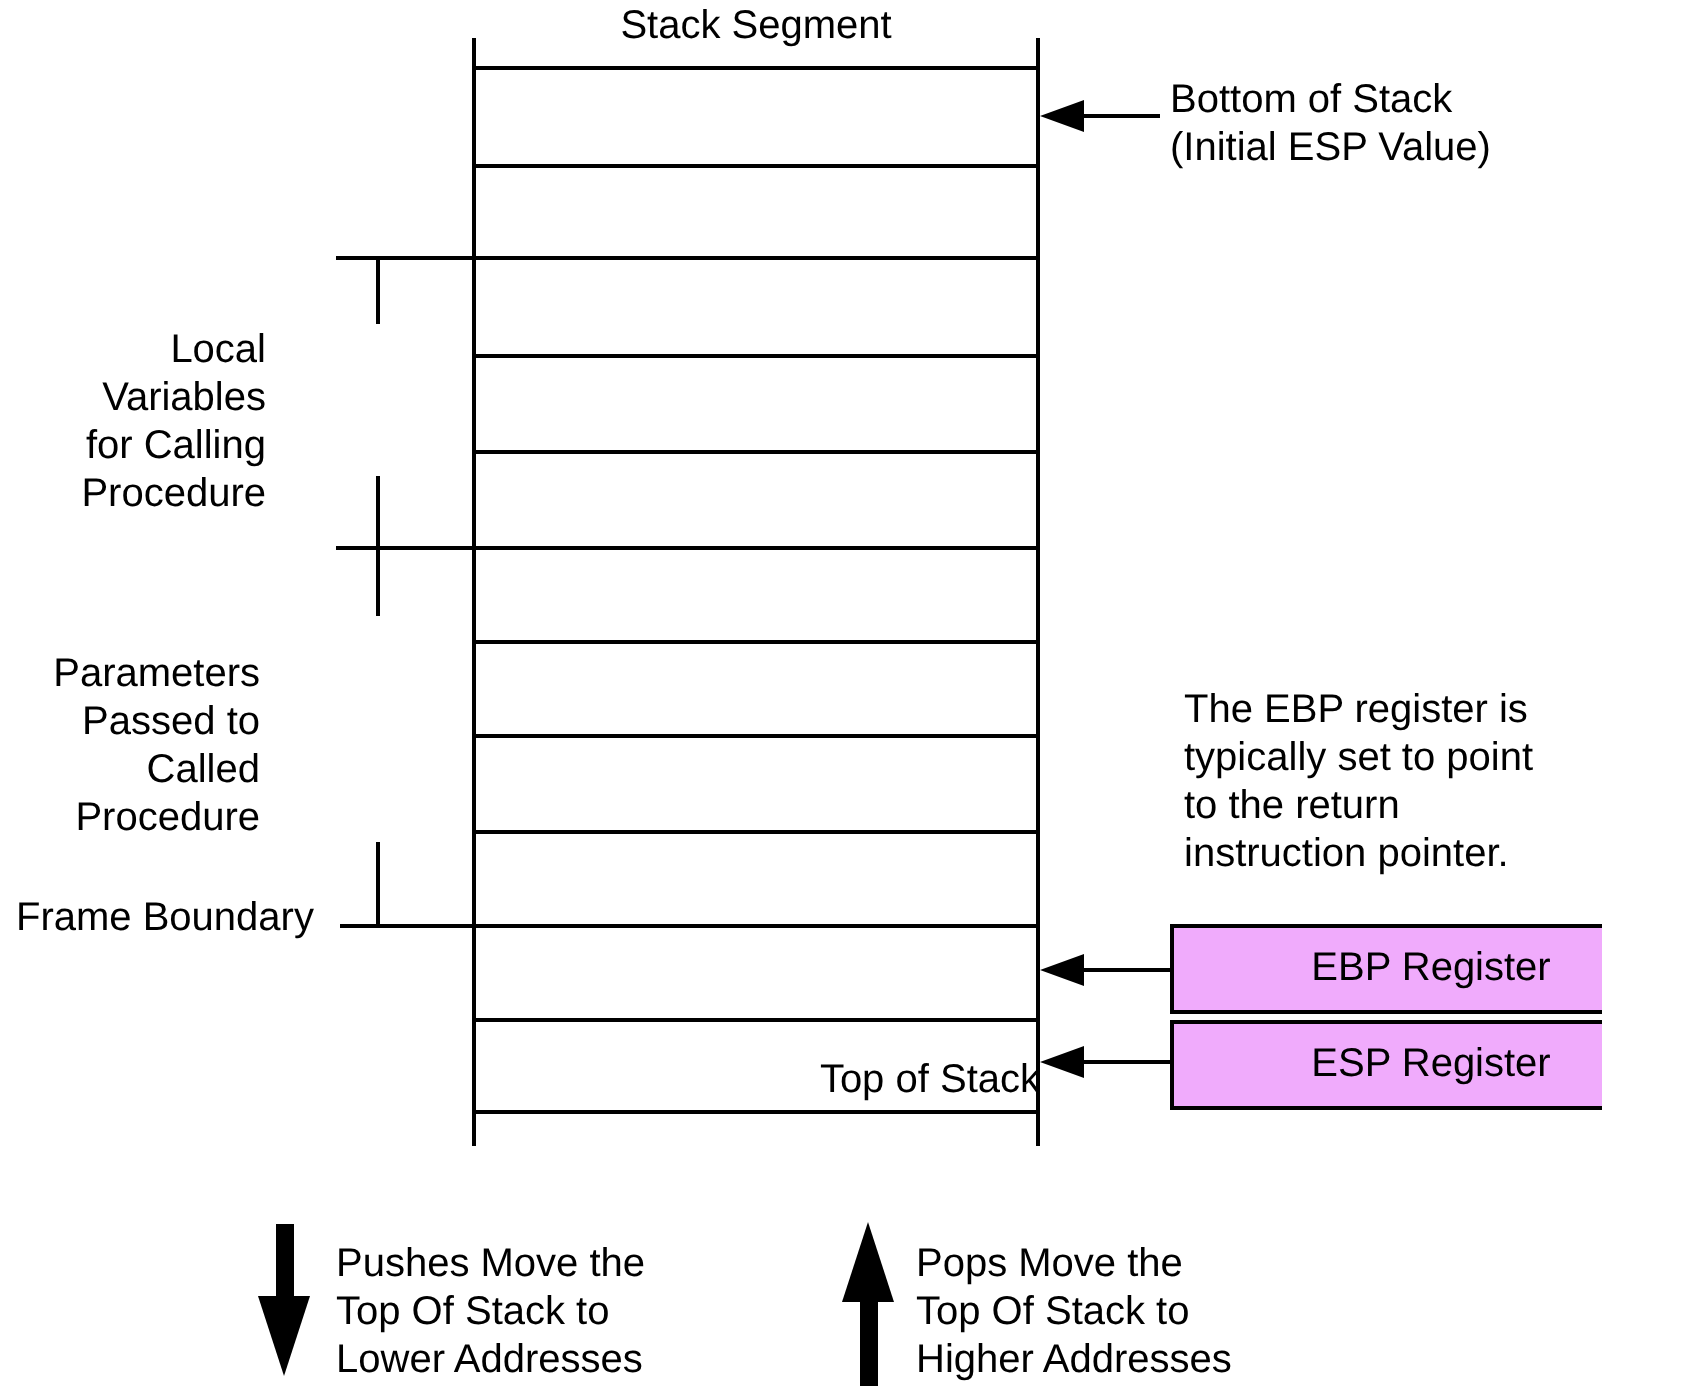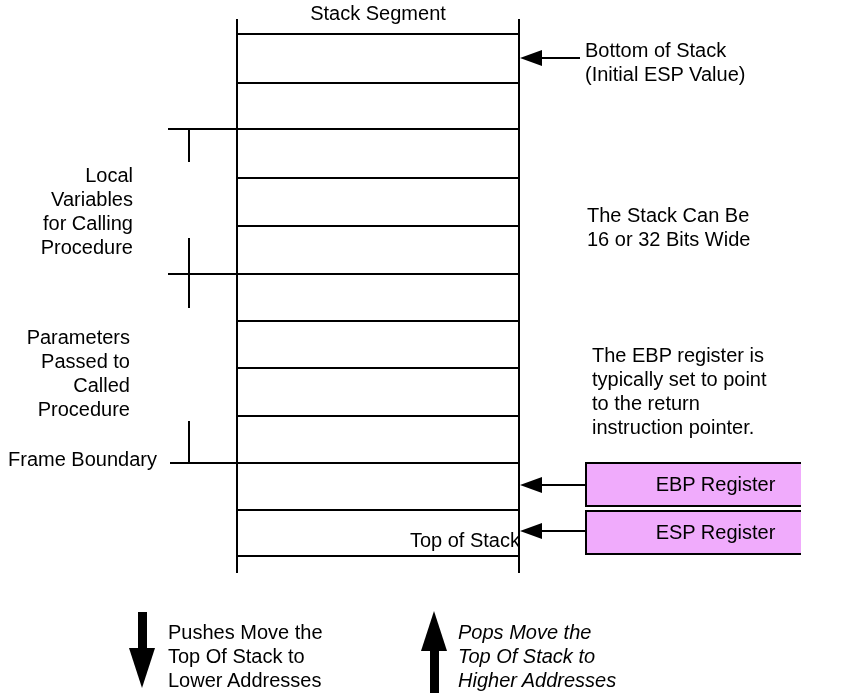--- a/index.html
+++ b/index.html
@@ -92,22 +92,20 @@
 
   <div class="txt center-on-stack" style="top:528px;text-align:right;">Top of Stack</div>
 
   <div>
     <div class="head-left" style="left:520px; top:50px;"></div>
     <div class="hline" style="left:540px; top:57px; width:40px;"></div>
   </div>
   <div class="txt" style="left:585px; top:38px;">Bottom of Stack
 (Initial ESP Value)</div>
 
-  <div class="txt" style="left:587px; top:203px;">The Stack Can Be
-16 or 32 Bits Wide</div>
   <div class="txt" style="left:592px; top:343px;">The EBP register is
 typically set to point
 to the return
 instruction pointer.</div>
 
   <div class="reg-box" style="top:462px;">EBP Register</div>
   <div>
     <div class="head-left" style="left:520px; top:477px;"></div>
     <div class="hline" style="left:540px; top:484px; width:45px;"></div>
   </div>
@@ -123,17 +121,17 @@
     <div class="head-down" style="left:129px; top:648px;"></div>
   </div>
   <div class="txt" style="left:168px; top:620px;">Pushes Move the
 Top Of Stack to
 Lower Addresses</div>
 
   <div>
     <div class="head-up" style="left:421px; top:611px;"></div>
     <div class="big-arrow-shaft" style="left:430px; top:649px; height:44px;"></div>
   </div>
-  <div class="txt" style="left:458px; top:620px;font-style:italic;">Pops Move the
+  <div class="txt" style="left:458px; top:620px;">Pops Move the
 Top Of Stack to
 Higher Addresses</div>
 
 </div>
 
 </body></html>

